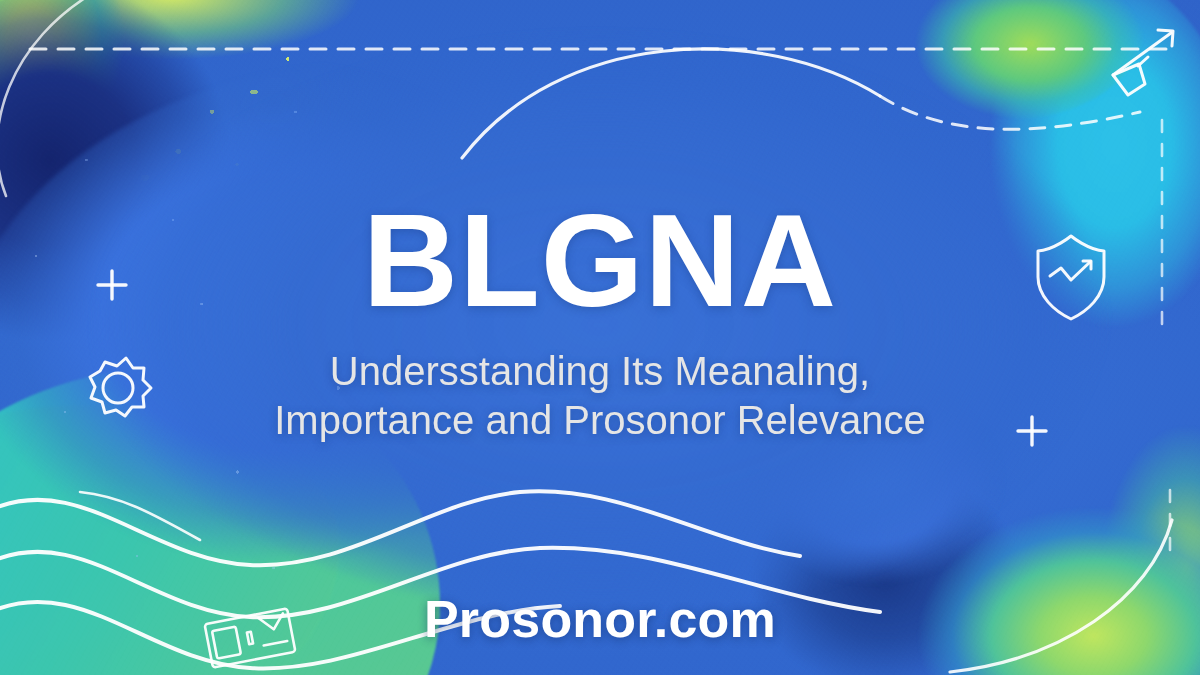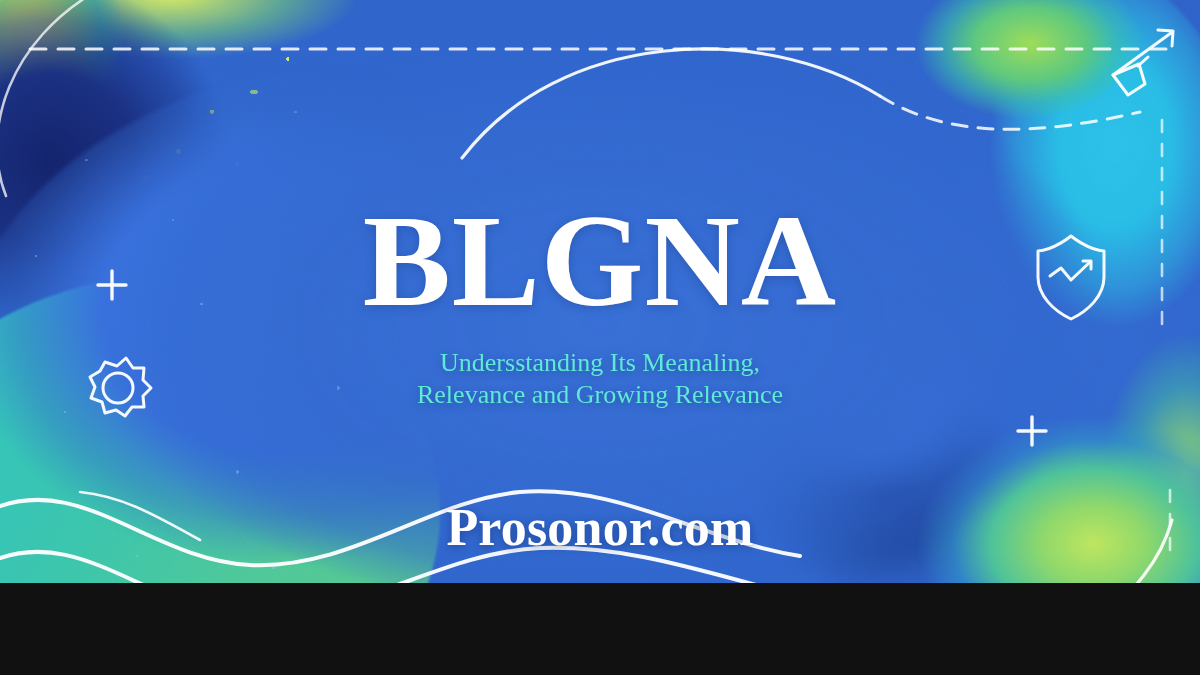--- a/index.html
+++ b/index.html
@@ -6,23 +6,23 @@
   html, body {
     margin: 0;
     padding: 0;
     background: #111;
   }
   * { box-sizing: border-box; }
 
   .canvas {
     position: relative;
     width: 1200px;
-    height: 583px;
+    height: 675px;
     overflow: hidden;
-    font-family: Liberation Serif, serif;
+    font-family: Liberation Sans, sans-serif;
     background: #3167ce;
   }
 
   
   .layer { position: absolute; inset: 0; }
 
   
   .bg-base {
     background:
       radial-gradient(120% 95% at 50% 55%, #3a74da 0%, #3167ce 45%, #2d5fc4 100%);
@@ -200,22 +200,22 @@
     color: #ffffff;
     font-size: 132px;
     line-height: .98;
     font-weight: 700;
     letter-spacing: 1px;
     text-align: center;
     margin: 0;
     text-shadow: 0 2px 10px rgba(14,40,100,.28);
   }
   .subtitle {
-    color: #5eead4;
-    font-size: 26px;
+    color: #e5e5e5;
+    font-size: 40px;
     line-height: 1.22;
     font-weight: 400;
     text-align: center;
     margin: 22px 0 0 0;
     max-width: 720px;
     text-shadow: 0 2px 8px rgba(14,40,100,.35);
   }
   .subtitle .sub-line { display: block; }
 
   .watermark {
@@ -313,19 +313,19 @@
       <path d="M 262 620 L 275 634 L 287 620"></path>
       <path d="M 262 648 L 286 648"></path>
     </g>
   </svg>
 
   <div class="content">
     <h1 class="headline">BLGNA</h1>
 
     <p class="subtitle">
       <span class="sub-line">Undersstanding Its Meanaling,</span>
-      <span class="sub-line">Relevance and Growing Relevance</span>
+      <span class="sub-line">Importance and Prosonor Relevance</span>
     </p>
   </div>
 
   <div class="watermark">Prosonor.com</div>
 
 </div>
 
 </body></html>

